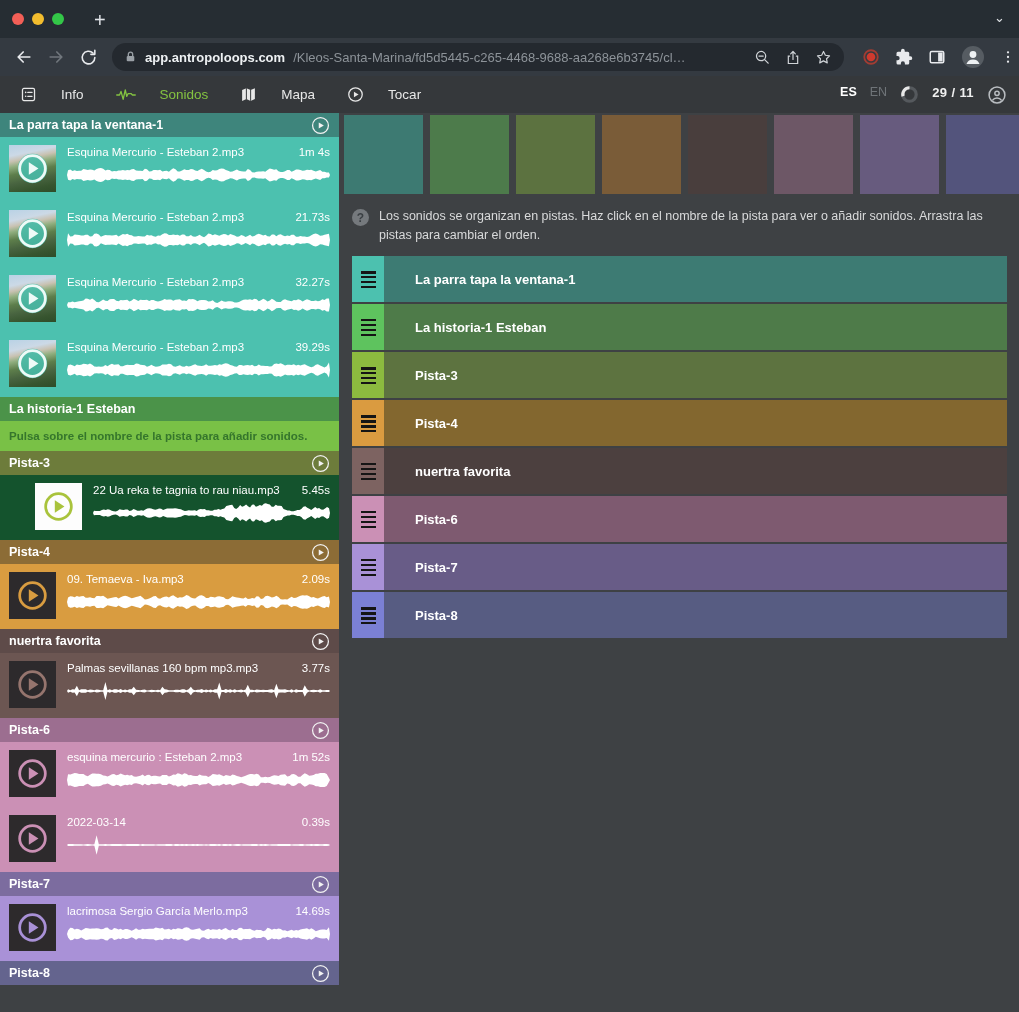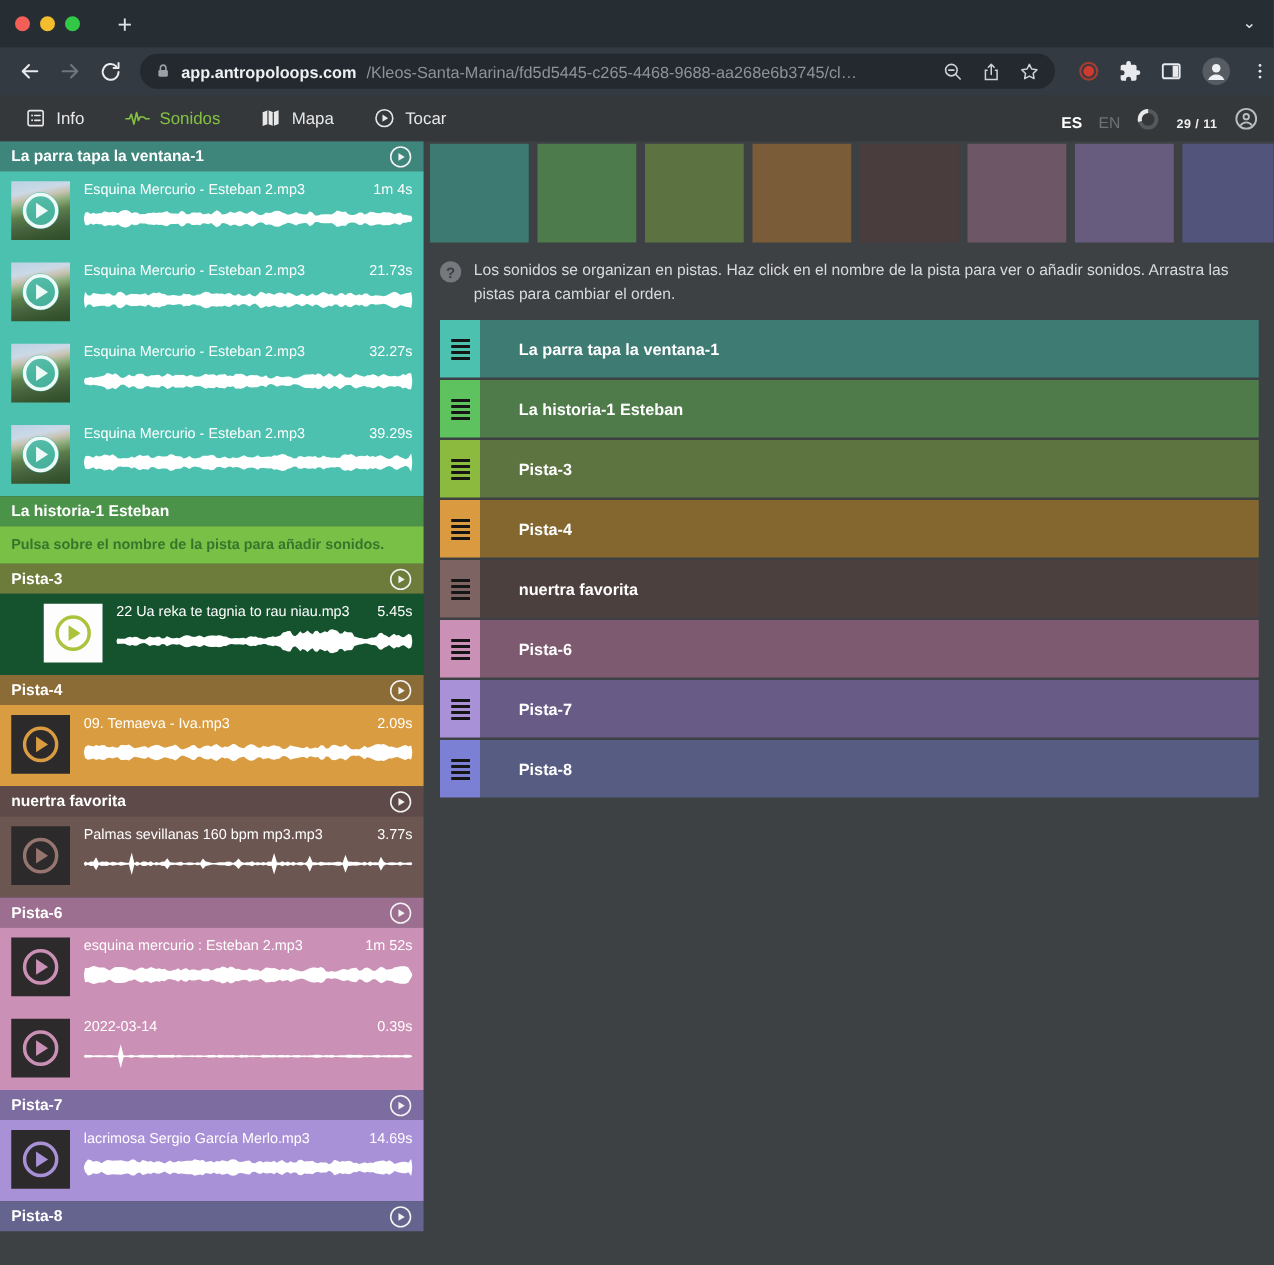--- a/index.html
+++ b/index.html
@@ -30,27 +30,27 @@
 .appheader{height:37px;background:#35383b;display:flex;align-items:center}
 .crumb{width:344px;height:37px;flex:none;display:flex;align-items:center;gap:8px;padding:0 10px;position:relative;overflow:hidden;
  background:linear-gradient(100deg,#44523b 0%,#6e6a50 14%,#b08a74 30%,#c2907b 44%,#93816a 56%,#b68d77 70%,#8b7a66 84%,#a08672 100%)}
 .crumb::before{content:"";position:absolute;inset:0;background:linear-gradient(180deg,rgba(30,30,30,.25),rgba(30,30,30,.45));pointer-events:none}
 .crumb::after{content:"";position:absolute;left:198px;top:25px;width:7px;height:7px;border-radius:50% 50% 50% 0;background:#e7c63f;transform:rotate(-45deg)}
 .crumb span{position:relative;z-index:1;text-shadow:0 1px 3px rgba(0,0,0,.75);white-space:nowrap}
 .crumb-project{font-size:13.5px;font-weight:700}
 .crumb-sep{font-size:12px;font-weight:700;opacity:.95}
 .crumb-title{font-size:13.5px;font-weight:700}
 .appnav{display:flex;align-items:center;gap:32px;margin-left:20px}
-.navitem{display:flex;align-items:center;gap:8px;font-size:13.5px;color:#e8e8e8}
+.navitem{display:flex;align-items:center;gap:24px;font-size:13.5px;color:#e8e8e8}
 .navitem.active{color:#84c341}
 .navitem.active svg *{stroke:#84c341}
-.hdr-right{margin-left:auto;display:flex;align-items:flex-end;gap:13px;padding-right:12px}
+.hdr-right{margin-left:auto;display:flex;align-items:flex-start;gap:13px;padding-right:12px}
 .lang-es{font-size:12.5px;font-weight:700;color:#fff}
 .lang-en{font-size:12.5px;font-weight:400;color:#6f7478}
-.counter{font-size:10px;font-weight:700;letter-spacing:.4px;color:#f0f0f0}
+.counter{font-size:13px;font-weight:700;letter-spacing:.4px;color:#f0f0f0}
 
 
 .content{display:flex;height:899px}
 .sidebar{width:339px;flex:none;background:#3e4144;overflow:hidden}
 .mainarea{flex:1;overflow:hidden;padding-left:5px}
 
 
 .sec-head{height:24px;display:flex;align-items:center;padding:0 9px;gap:6px}
 .sec-title{font-size:12.5px;font-weight:700;color:#fff;flex:1;white-space:nowrap;overflow:hidden}
 .playbtn{width:19px;height:19px;flex:none}

